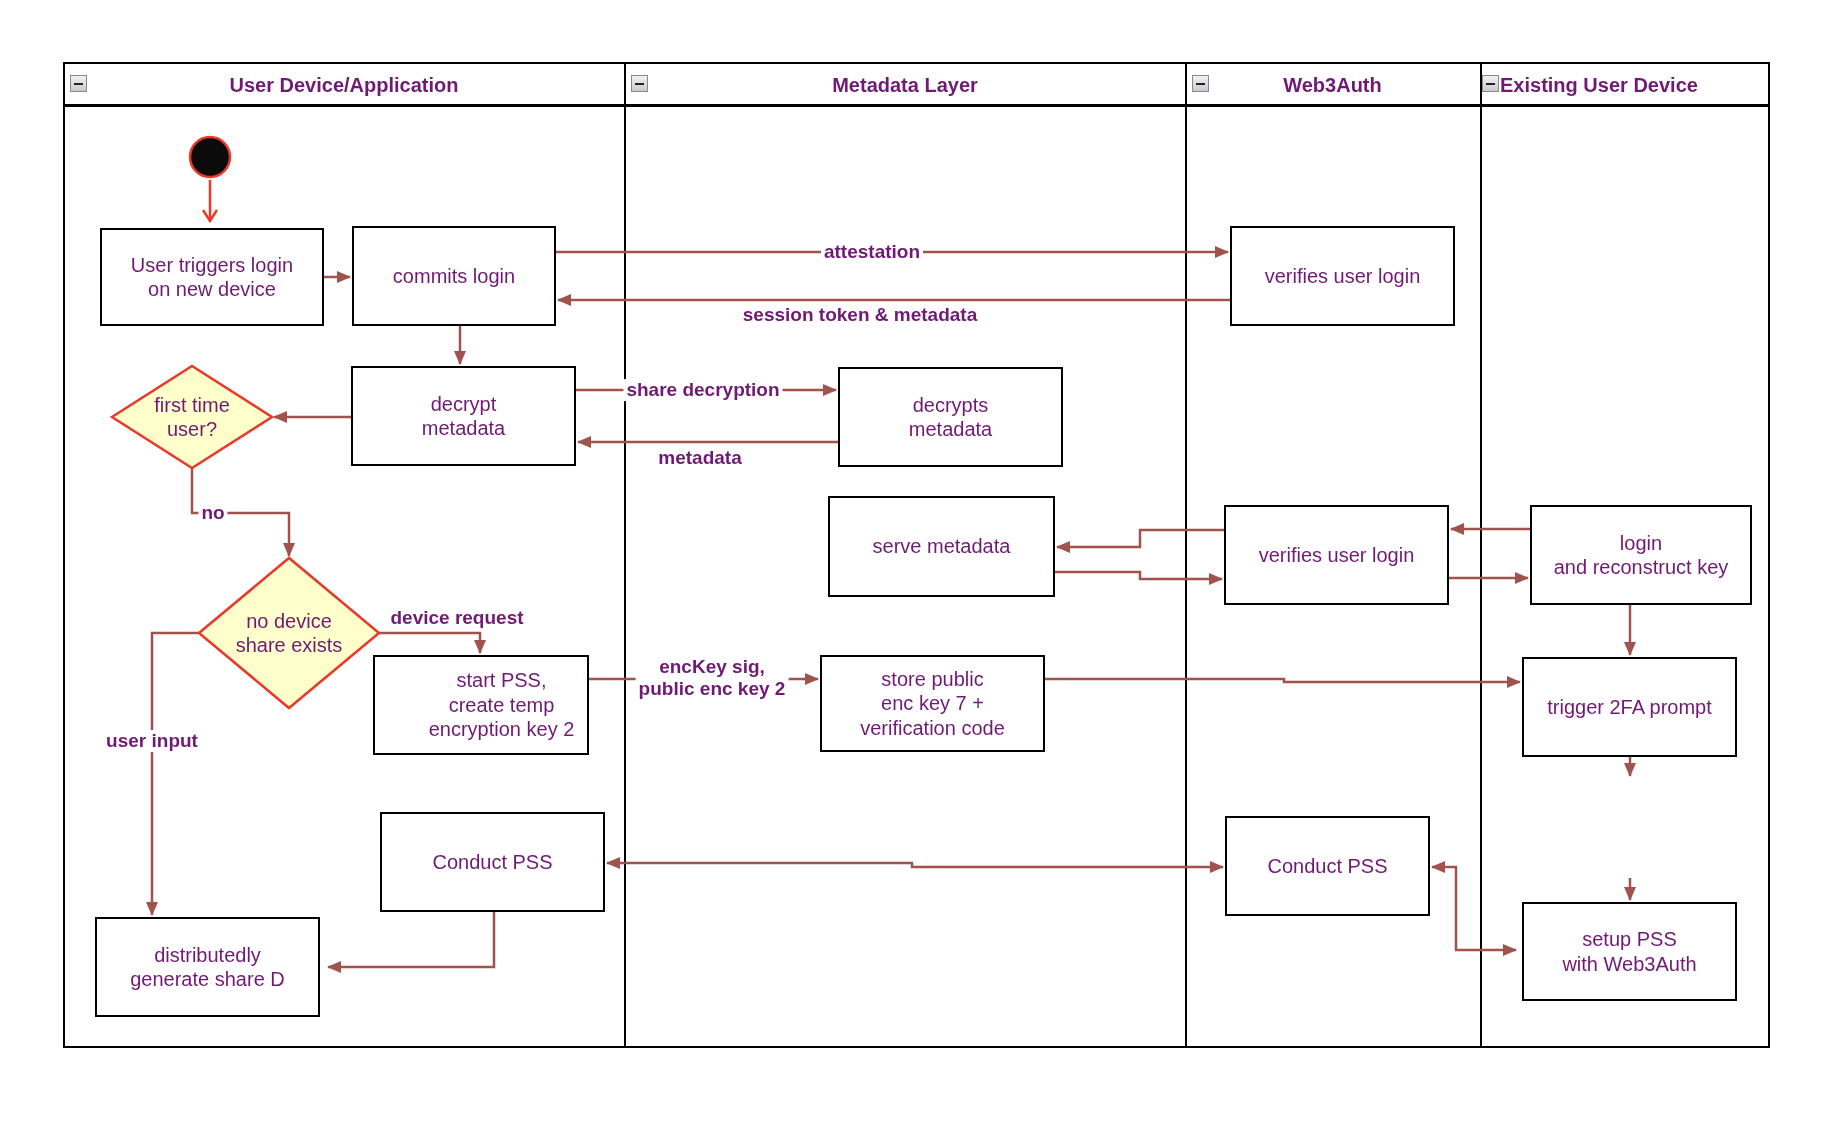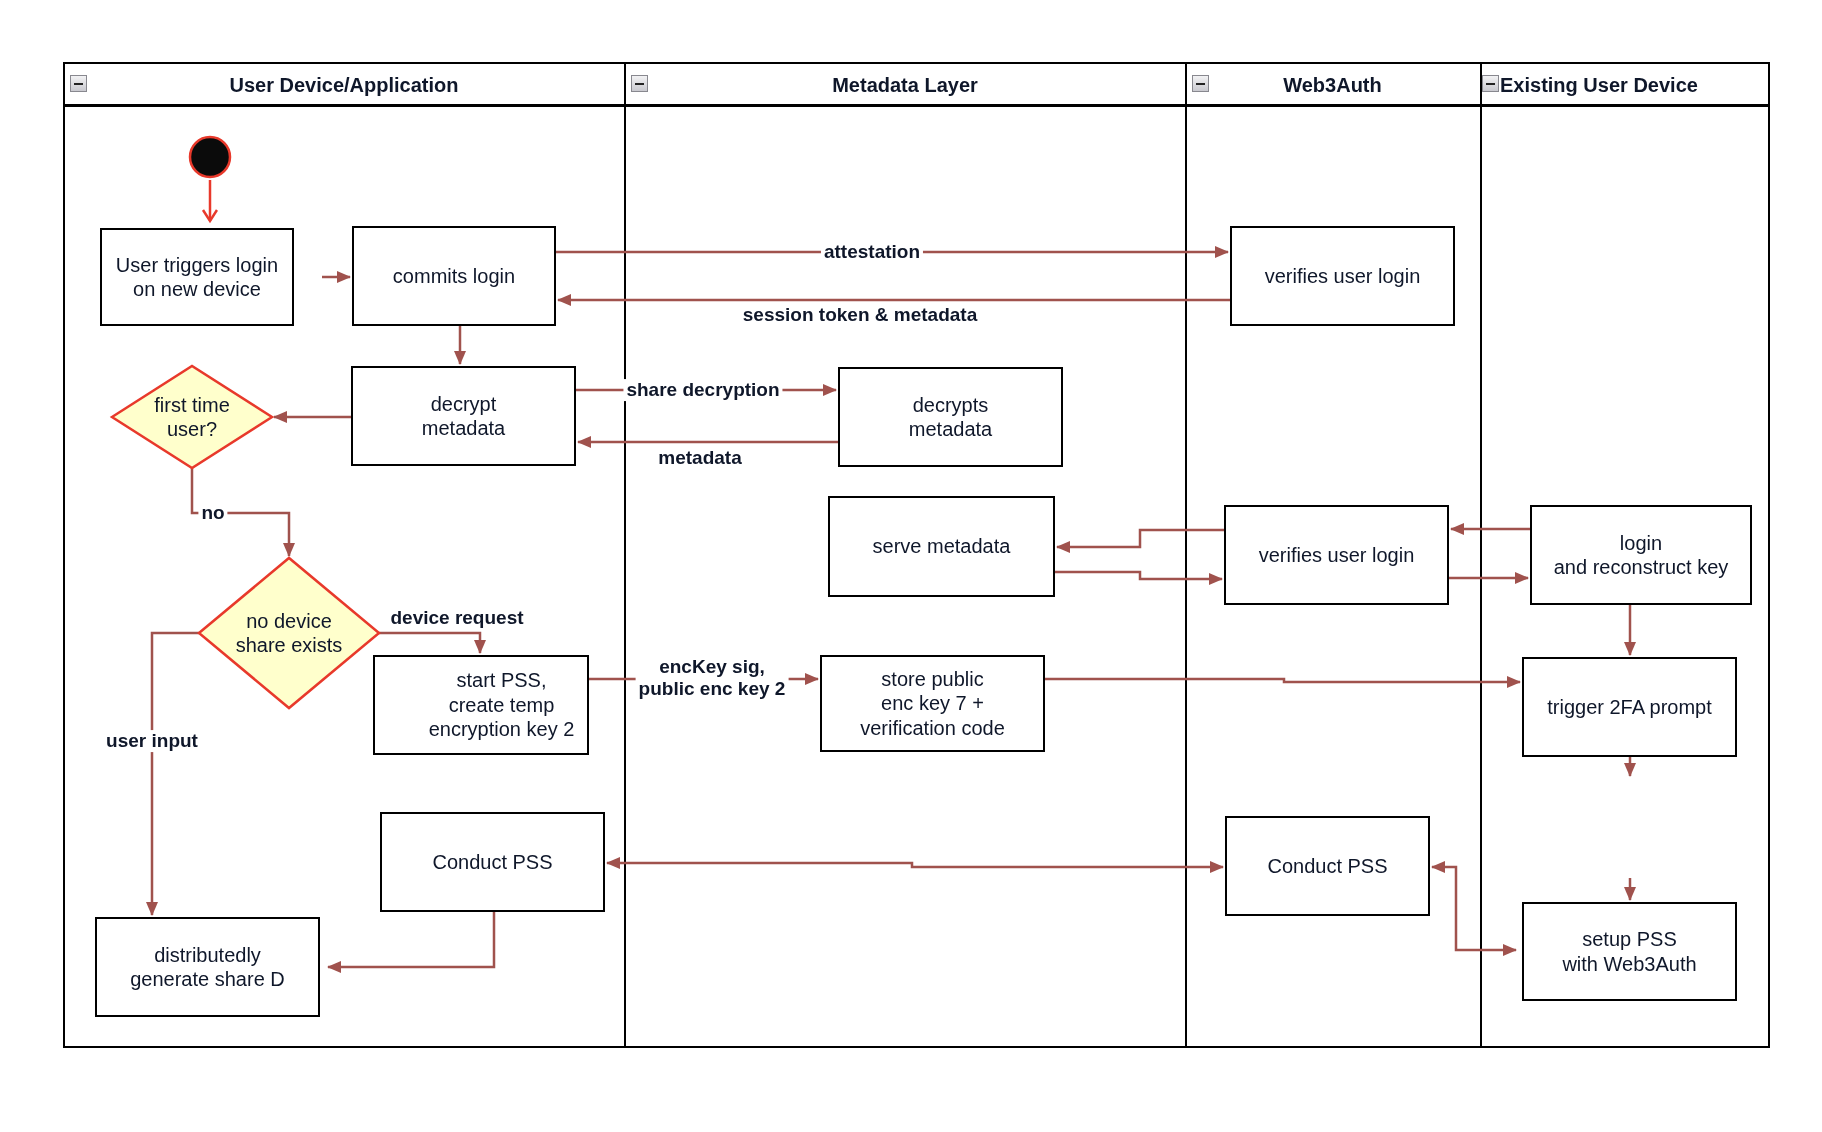--- a/index.html
+++ b/index.html
@@ -1,17 +1,17 @@
 <!DOCTYPE html>
 <html><head>
 <meta charset="utf-8">
 <style>
   html,body{margin:0;padding:0;background:#ffffff;}
   .canvas{position:relative;width:1822px;height:1132px;background:#ffffff;overflow:hidden;
-          font-family:"Liberation Sans", sans-serif;color:#0f172a;}
+          font-family:"Liberation Sans", sans-serif;color:#701a75;}
   .frame{position:absolute;left:63px;top:62px;width:1707px;height:986px;border:2.5px solid #000;box-sizing:border-box;z-index:1;}
   .hline{position:absolute;left:63px;top:104px;width:1707px;height:2.5px;background:#000;z-index:1;}
   .vline{position:absolute;top:62px;height:986px;width:2px;background:#000;z-index:1;}
   .lane-title{position:absolute;top:70px;height:30px;display:flex;align-items:center;justify-content:center;
               font-size:20px;font-weight:bold;z-index:2;}
   .collapse{position:absolute;width:17px;height:17px;background:linear-gradient(#f2f2f4,#c9c9cf);
             border:1px solid #88888f;box-sizing:border-box;z-index:3;display:flex;align-items:center;justify-content:center;cursor:pointer;}
   .collapse::after{content:"";width:9px;height:2px;background:#222;}
   svg.edges{position:absolute;left:0;top:0;z-index:2;}
   .node{position:absolute;background:#fff;border:2.5px solid #000;box-sizing:border-box;
@@ -79,21 +79,21 @@
       <path d="M1630,878 V900" marker-end="url(#mA)"></path>
       <path d="M607,863 H912 V867 H1223" marker-start="url(#mA)" marker-end="url(#mA)"></path>
       <path d="M1432,867 H1456 V950 H1516" marker-start="url(#mA)" marker-end="url(#mA)"></path>
       <path d="M494,912 V967 H328" marker-end="url(#mA)"></path>
     </g>
 
     <polygon points="112,417 192,366 272,417 192,468" fill="#ffffcc" stroke="#e8392b" stroke-width="2.5"></polygon>
     <polygon points="199,633 289,558 379,633 289,708" fill="#ffffcc" stroke="#e8392b" stroke-width="2.5"></polygon>
   </svg>
 
-  <div class="node" style="left:100px;top:228px;width:194px;height:98px;">User triggers login
+  <div class="node" style="left:100px;top:228px;width:224px;height:98px;">User triggers login
 on new device</div>
   <div class="node" style="left:352px;top:226px;width:204px;height:100px;">commits login</div>
   <div class="node" style="left:1230px;top:226px;width:225px;height:100px;">verifies user login</div>
   <div class="node" style="left:351px;top:366px;width:225px;height:100px;">decrypt
 metadata</div>
   <div class="node" style="left:838px;top:367px;width:225px;height:100px;">decrypts
 metadata</div>
   <div class="node" style="left:828px;top:496px;width:227px;height:101px;">serve metadata</div>
   <div class="node" style="left:1224px;top:505px;width:225px;height:100px;">verifies user login</div>
   <div class="node" style="left:1530px;top:505px;width:222px;height:100px;">login

